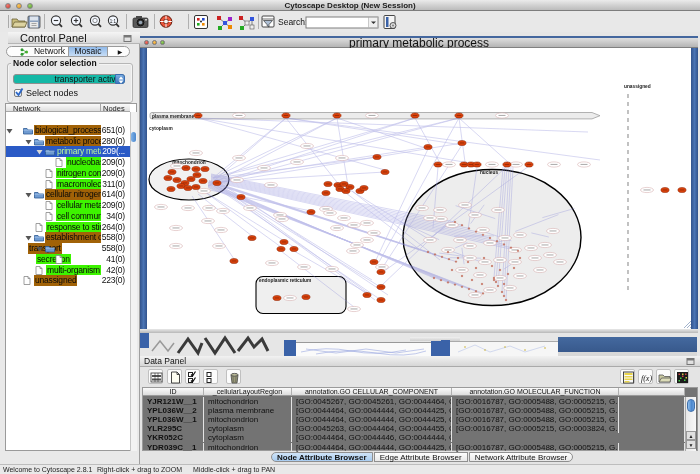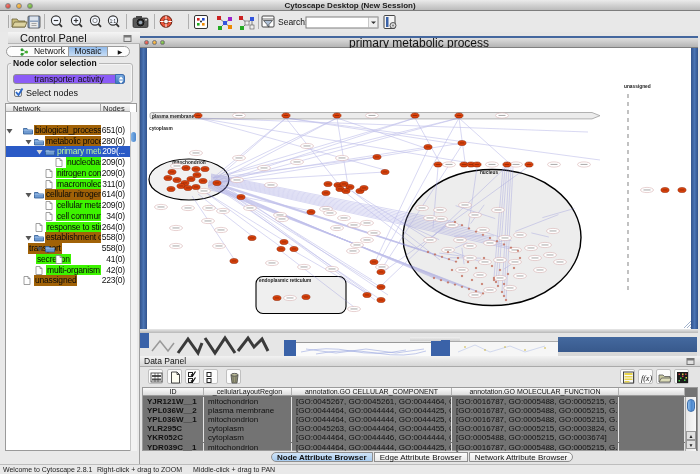--- a/index.html
+++ b/index.html
@@ -6,21 +6,21 @@
 .titlebar{left:0;top:0;width:700px;height:11px;background:linear-gradient(#ebebeb,#d0d0d0 55%,#bcbcbc);border-bottom:1px solid #7d7d7d}
 .titletext{width:100%;text-align:center;font-size:8px;color:#1a1a1a;line-height:11px;font-weight:bold}
 .light{width:6px;height:6px;border-radius:50%;top:2.5px}
 .cpanel{left:0;top:32px;width:140px;height:432px;background:#e9e9e9;border-right:1px solid #9f9f9f}
 .cphead{left:8px;top:0;width:139px;height:12px;background:linear-gradient(#f5f5f5,#d8d8d8);border-bottom:1px solid #b5b5b5;font-size:11px;color:#111;padding-left:12px;line-height:12px}
 .tabpill{left:6px;top:14px;width:124px;height:11px;background:#fdfdfd;border:1px solid #9a9a9a;border-radius:6px;font-size:8.5px}
 .seg{position:absolute;top:0;height:9px;line-height:9px;text-align:center;color:#111}
 .mosaic{background:linear-gradient(#8fb9e9,#c7ddf6);font-weight:normal}
 .grpbox{left:7px;top:31px;width:126px;height:40px;border:1px solid #b6b6b6;border-radius:3px;box-shadow:inset 0 0 0 1px #f4f4f4}
 .grplbl{left:11px;top:26px;background:#e9e9e9;padding:0 2px;font-size:8.5px;font-weight:bold;color:#111}
-.combo{left:13px;top:42px;width:112px;height:10px;background:#8b5cf6;border:1px solid #8f8f8f;border-radius:3px;font-size:8.5px;text-align:center;line-height:9px;color:#111}
+.combo{left:13px;top:42px;width:112px;height:10px;background:#14b8a6;border:1px solid #8f8f8f;border-radius:3px;font-size:8.5px;text-align:right;line-height:9px;color:#111}
 .stepper{right:-1px;top:-1px;width:10px;height:10px;border-radius:0 3px 3px 0;background:linear-gradient(#7aabe0,#3e79c0);border:1px solid #3a6db1}
 .cb{left:14px;top:57px;width:8px;height:8px;background:linear-gradient(#fff,#dce8f5);border:1px solid #7e7e7e;border-radius:2px}
 .cbl{left:26px;top:56px;font-size:9px;color:#111}
 .treebox{left:5px;top:71px;width:132px;height:348px;background:#fff;border:1px solid #9a9a9a}
 .treehead{left:0;top:0;width:124px;height:8px;background:linear-gradient(#fafafa,#dedede);border-bottom:1px solid #a8a8a8;font-size:7.5px;color:#222}
 .trow{left:0;width:126px;height:10.75px;font-size:8.5px;letter-spacing:-0.2px;white-space:nowrap;overflow:hidden}
 .tlabel{display:inline-block;padding:0 1px;line-height:10px;color:#0a0a0a;overflow:hidden;white-space:nowrap;vertical-align:top;height:10.5px}
 .tval{position:absolute;right:7px;top:0;line-height:10.5px;color:#111}
 .green{background:#3df400}.red{background:#a16207}
 .seltext{color:#b8f49a}
@@ -904,21 +904,20 @@
 <div class="abs dtc" style="left:0px;width:61px;font-weight:bold">YLR295C</div>
 <div class="abs dtc" style="left:61px;width:88px;font-weight:normal">cytoplasm</div>
 <div class="abs dtc" style="left:149px;width:160px;font-weight:normal">[GO:0045263, GO:0044464, GO:0044455, G...</div>
 <div class="abs dtc" style="left:309px;width:167px;font-weight:normal">[GO:0016787, GO:0005215, GO:0003824, G...</div>
 <div class="abs dtc" style="left:476px;width:66px;font-weight:normal"></div>
 </div>
 <div class="abs" style="left:0;top:45.3px;width:542px;height:9.2px">
 <div class="abs dtc" style="left:0px;width:61px;font-weight:bold">YKR052C</div>
 <div class="abs dtc" style="left:61px;width:88px;font-weight:normal">cytoplasm</div>
 <div class="abs dtc" style="left:149px;width:160px;font-weight:normal">[GO:0044464, GO:0044446, GO:0044444, G...</div>
-<div class="abs dtc" style="left:309px;width:167px;font-weight:normal">[GO:0005488, GO:0005215, GO:0003674]</div>
 <div class="abs dtc" style="left:476px;width:66px;font-weight:normal"></div>
 </div>
 <div class="abs" style="left:0;top:54.5px;width:542px;height:9.2px">
 <div class="abs dtc" style="left:0px;width:61px;font-weight:bold">YDR039C__1</div>
 <div class="abs dtc" style="left:61px;width:88px;font-weight:normal">mitochondrion</div>
 <div class="abs dtc" style="left:149px;width:160px;font-weight:normal">[GO:0044464, GO:0044444, GO:0044425, G...</div>
 <div class="abs dtc" style="left:309px;width:167px;font-weight:normal">[GO:0016787, GO:0005488, GO:0005215, G...</div>
 <div class="abs dtc" style="left:476px;width:66px;font-weight:normal"></div>
 </div>
 <div class="abs" style="left:542px;top:8.5px;width:11px;height:54px;background:linear-gradient(90deg,#e8e8e8,#f8f8f8);border-left:1px solid #aaa"></div>

